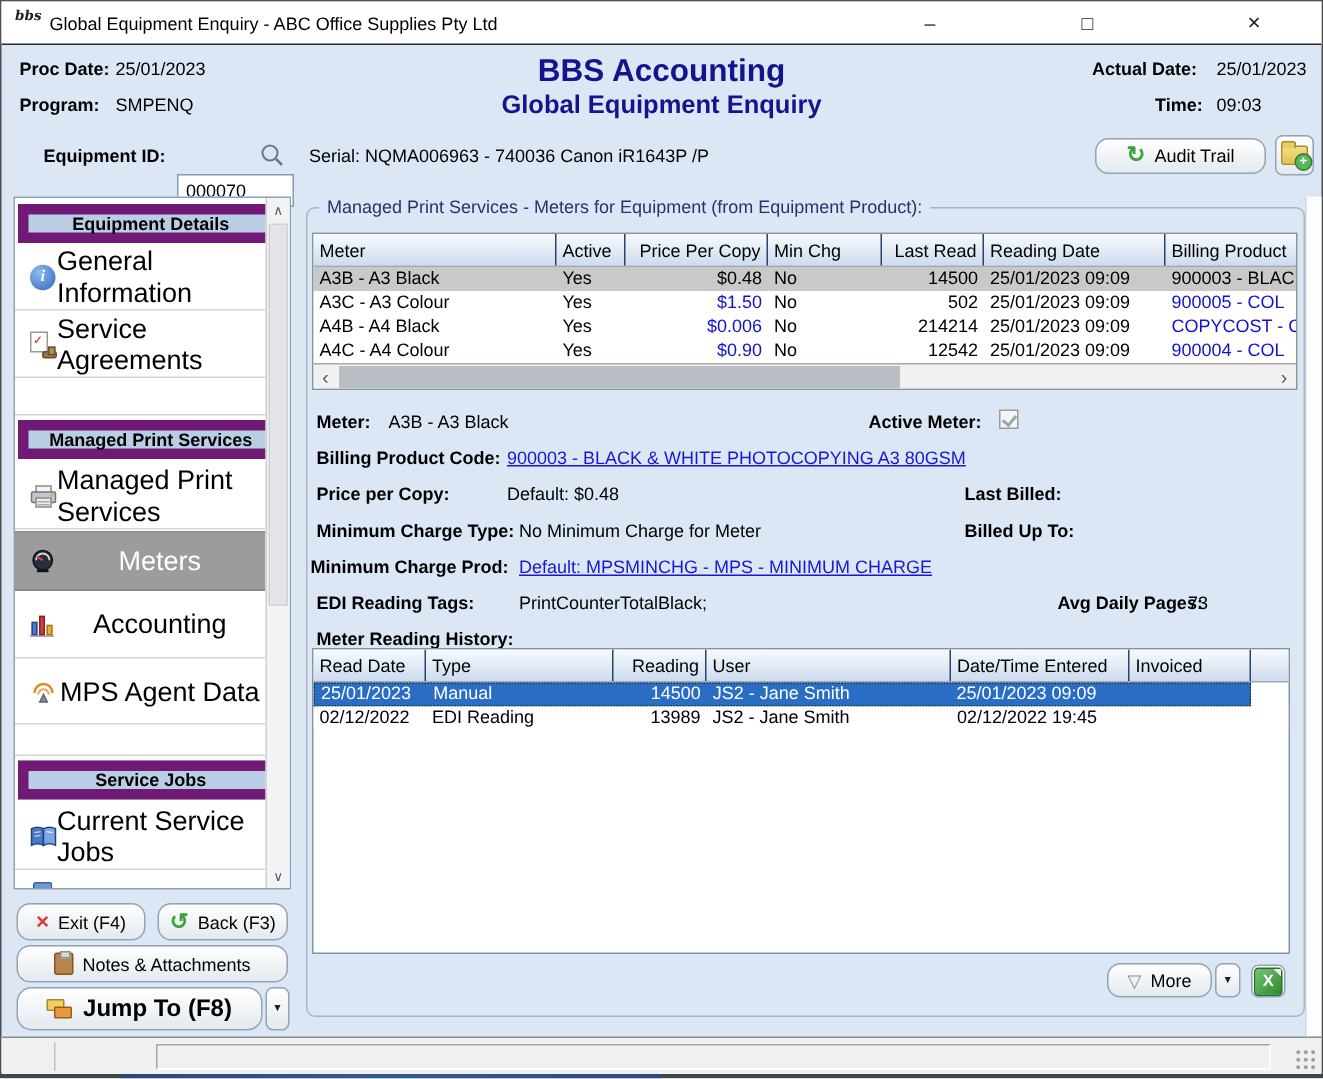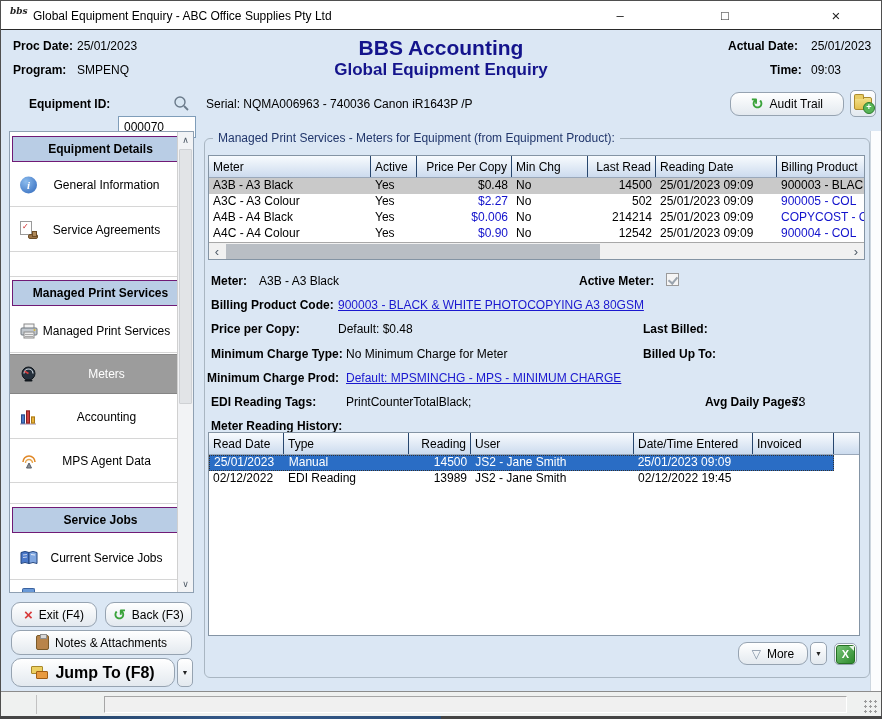--- a/index.html
+++ b/index.html
@@ -32,23 +32,23 @@
   .folder-add::after { content:"+"; position:absolute; right:-4px; bottom:-5px; width:10px; height:10px; background:#58b558; border:1px solid #2f7d2f; border-radius:50%; color:#fff; font-size:9px; line-height:8px; text-align:center; font-weight:bold; }
 
   
   .right-gutter { position:absolute; left:869px; top:130px; width:11px; height:560px; background:#fcfdfe; border-left:1px solid #cdd6df; }
 
   
   .sidebar { position:absolute; left:8px; top:130px; width:185px; height:462px; background:#fff; border:1px solid #8fa0b2; }
   .side-scroll { position:absolute; right:0; top:0; width:16px; height:100%; background:#f2f3f5; border-left:1px solid #d0d0d0; }
   .sarrow { position:absolute; left:0; width:15px; height:16px; display:flex; align-items:center; justify-content:center; font-size:9px; color:#4f5a66; cursor:pointer; }
   .sthumb { position:absolute; left:1px; top:17px; width:13px; height:255px; background:#e2e4e7; border:1px solid #cfd1d4; border-radius:1px; }
-  .side-head { position:absolute; left:2px; width:177px; background:#b9cde5; border:1px solid #701a75; display:flex; align-items:center; justify-content:center; font-weight:bold; cursor:default; }
+  .side-head { position:absolute; left:2px; width:177px; background:#b9cde5; border:7px solid #701a75; display:flex; align-items:center; justify-content:center; font-weight:bold; cursor:default; }
   .side-item { position:absolute; left:0; width:167px; border-bottom:1px solid #d6d6d6; background:#fff; cursor:pointer; }
-  .side-item .lbl { position:absolute; left:28px; right:2px; top:0; bottom:0; display:flex; align-items:center; justify-content:center; font-size:12px; }
+  .side-item .lbl { position:absolute; left:28px; right:2px; top:0; bottom:0; display:flex; align-items:center; justify-content:center; font-size:18px; }
   .side-item .ic { position:absolute; left:10px; top:50%; transform:translateY(-50%); }
   .side-item.sel { background:#9c9c9c; border-top:1px solid #8a8a8a; border-bottom:1px solid #858585; }
   .side-item.sel .lbl { color:#fff; }
   .side-blank { position:absolute; left:0; width:167px; background:#fff; border-bottom:1px solid #d6d6d6; }
 
   
   .ic-info { width:17px; height:17px; border-radius:50%; background:radial-gradient(circle at 35% 30%, #8cbcee, #2e66ba); color:#fff; font-family:"Liberation Serif", serif; font-style:italic; font-weight:bold; font-size:11px; display:flex; align-items:center; justify-content:center; }
   .ic-agree { position:relative; width:18px; height:18px; }
   .ic-agree .pg { position:absolute; left:0; top:0; width:12px; height:14px; background:#fff; border:1px solid #9a9a9a; }
   .ic-agree .mk { position:absolute; left:2px; top:2px; color:#cc2222; font-size:8px; line-height:8px; }
@@ -291,21 +291,21 @@
         <div class="td mc1">Yes</div>
         <div class="td mc2 right">$0.48</div>
         <div class="td mc3">No</div>
         <div class="td mc4 right">14500</div>
         <div class="td mc5">25/01/2023 09:09</div>
         <div class="td mc6">900003 - BLAC</div>
       </div>
       <div class="tr">
         <div class="td mc0">A3C - A3 Colour</div>
         <div class="td mc1">Yes</div>
-        <div class="td mc2 right blue">$2.27</div>
+        <div class="td mc2 right blue">$1.50</div>
         <div class="td mc3">No</div>
         <div class="td mc4 right">502</div>
         <div class="td mc5">25/01/2023 09:09</div>
         <div class="td mc6 blue">900005 - COL</div>
       </div>
       <div class="tr">
         <div class="td mc0">A4B - A4 Black</div>
         <div class="td mc1">Yes</div>
         <div class="td mc2 right blue">$0.006</div>
         <div class="td mc3">No</div>

